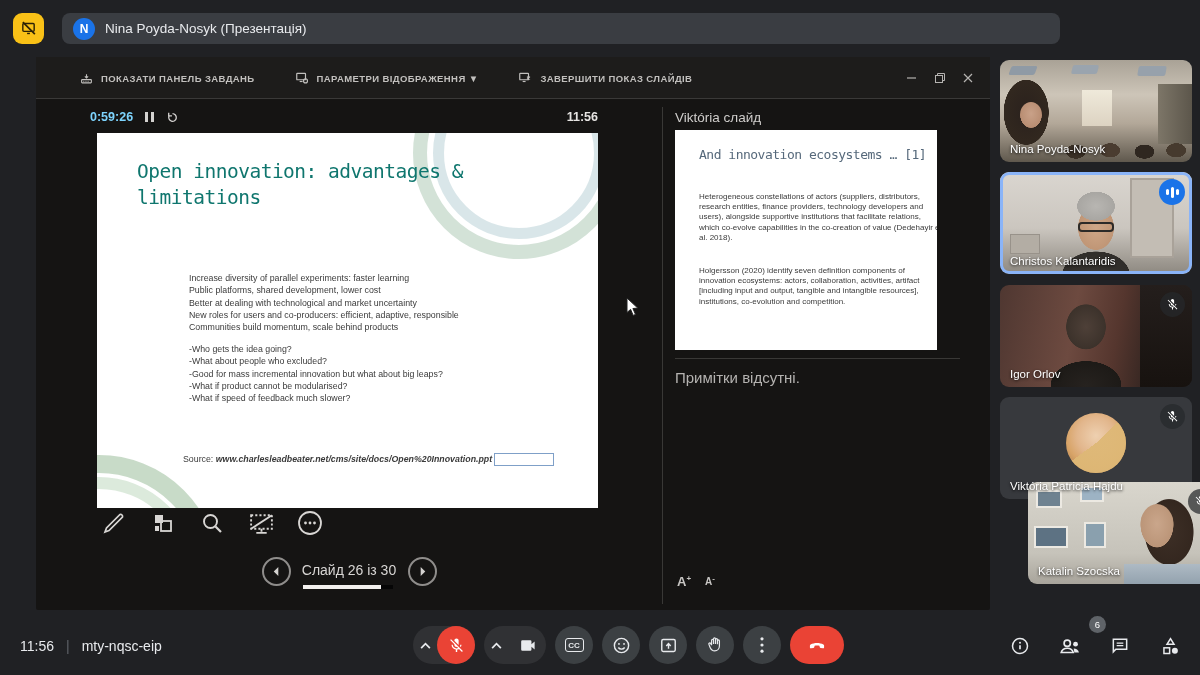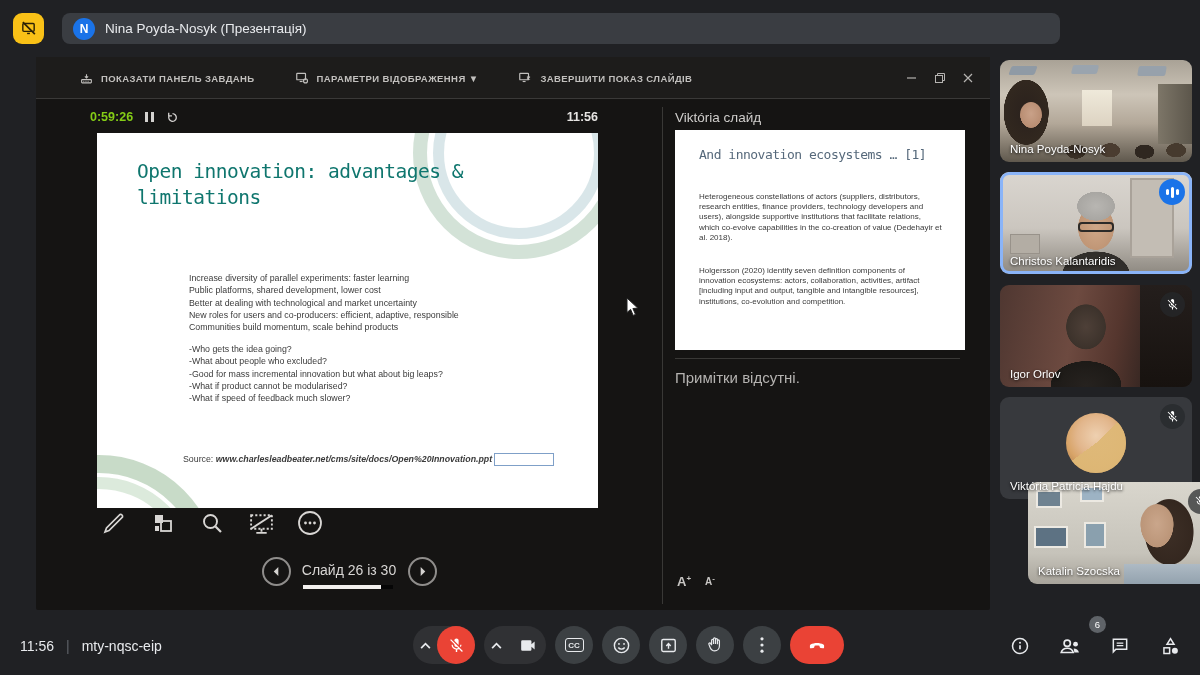--- a/index.html
+++ b/index.html
@@ -22,21 +22,21 @@
   #pw-toolbar { position:absolute; left:0; top:0; width:954px; height:42px;
     background:#1d1c1b; border-bottom:1px solid #3a3938; }
   .pw-menu { position:absolute; left:44px; top:0; height:42px; display:flex; align-items:center; gap:40px; }
   .pw-menu-item { display:flex; align-items:center; gap:8px; color:#c2c0be; font-size:9.5px;
     font-weight:700; letter-spacing:.4px; cursor:default; white-space:nowrap;text-align:center; }
   .pw-menu-item svg { flex:0 0 auto; }
   .pw-winctl { position:absolute; right:8px; top:0; height:42px; display:flex; align-items:center; gap:0; }
   .wbtn { width:28px; height:26px; display:flex; align-items:center; justify-content:center; color:#b5b3b1; }
 
   .pw-timer { position:absolute; left:54px; top:53px; display:flex; align-items:center; gap:12px;
-    color:#84cc16; font-size:12.5px; font-weight:600; }
+    color:#7dd3fc; font-size:12.5px; font-weight:600; }
   .pause-icon { display:inline-flex; gap:3px; }
   .pause-icon i { width:3px; height:10px; background:#d4d2d0; display:block; }
   .pw-clock { position:absolute; left:514px; top:53px; width:48px; text-align:right;
     color:#e6e4e2; font-size:12.5px; font-weight:600; }
 
   
   #slide { position:absolute; left:61px; top:76px; width:501px; height:375px;
     background:#fff; overflow:hidden; }
   .arc { position:absolute; border-radius:50%; }
   #arc-tr1 { width:212px; height:212px; left:316px; top:-86px; border:14px solid rgba(168,198,176,.5); }
@@ -64,21 +64,21 @@
   #nav-prev { left:226px; }
   #nav-next { left:372px; }
   .pw-nav-label { position:absolute; left:258px; top:505px; width:110px; text-align:center;
     color:#d8d6d4; font-size:14px; }
   .pw-progress { position:absolute; left:267px; top:528px; width:90px; height:4px; background:#060606; }
   .pw-progress > div { height:4px; background:#f2f0ee; }
 
   
   .pw-vdiv { position:absolute; left:626px; top:50px; width:1px; height:497px; background:#393836; }
   .ns-header { position:absolute; left:639px; top:53px; color:#cfcdcb; font-size:13.5px; }
-  #ns-box { position:absolute; left:639px; top:73px; width:290px; height:220px; background:#fff; overflow:hidden; }
+  #ns-box { position:absolute; left:639px; top:73px; width:262px; height:220px; background:#fff; overflow:hidden; }
   .ns-title { position:absolute; left:24px; top:16px; width:240px;
     font-family:"DejaVu Sans Mono", monospace; font-size:13px; line-height:1.45;
     color:#56697b; letter-spacing:-0.5px; }
   .ns-para { position:absolute; left:24px; width:244px; font-size:8px; line-height:10.2px; color:#3a3a3a; }
   #ns-p1 { top:62px; }
   #ns-p2 { top:136px; }
   .ns-hdiv { position:absolute; left:639px; top:301px; width:285px; height:1px; background:#393836; }
   .ns-notes { position:absolute; left:639px; top:312px; color:#b5b3b1; font-size:15px; }
   .font-btns { position:absolute; left:641px; top:517px; display:flex; gap:14px; color:#c8c6c4; }
   .fbtn { font-size:13px; font-weight:600; }

